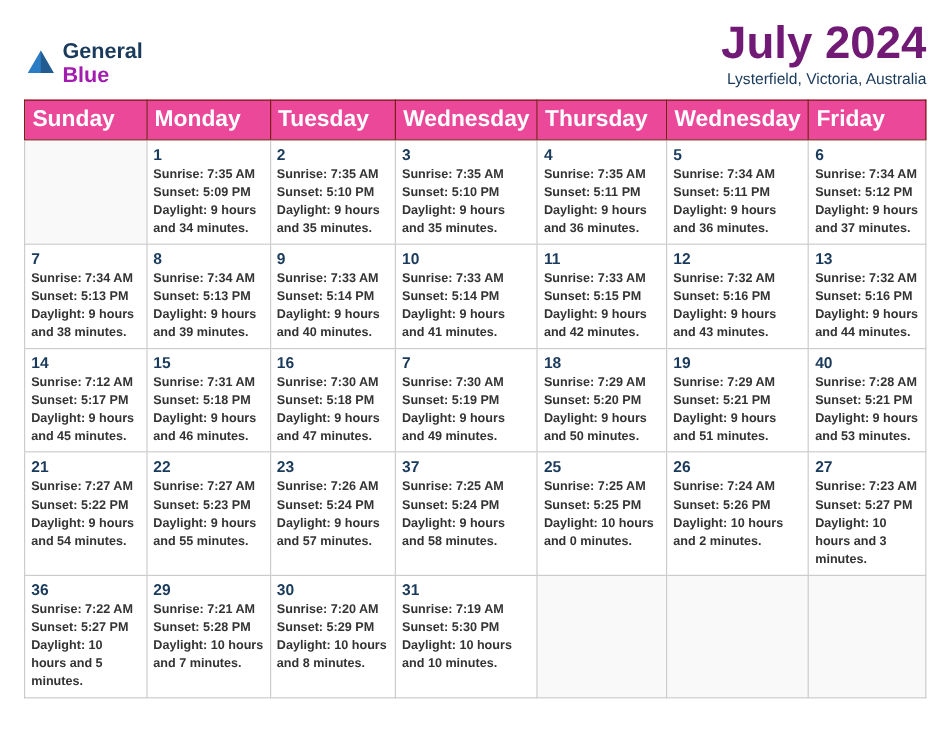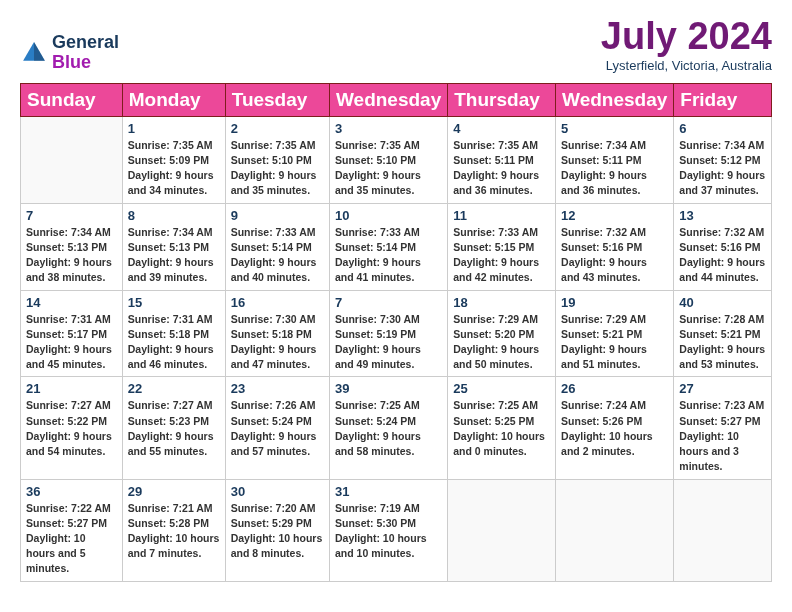--- a/index.html
+++ b/index.html
@@ -212,21 +212,21 @@
             <span class="day-number">13</span>
             <div class="day-info">Sunrise: 7:32 AM
 Sunset: 5:16 PM
 Daylight: 9 hours
 and 44 minutes.</div>
           </td>
         </tr>
         <tr>
           <td>
             <span class="day-number">14</span>
-            <div class="day-info">Sunrise: 7:31 AM
+            <div class="day-info">Sunrise: 7:12 AM
 Sunset: 5:17 PM
 Daylight: 9 hours
 and 45 minutes.</div>
           </td>
           <td>
             <span class="day-number">15</span>
             <div class="day-info">Sunrise: 7:31 AM
 Sunset: 5:18 PM
 Daylight: 9 hours
 and 46 minutes.</div>
@@ -283,21 +283,21 @@
 and 55 minutes.</div>
           </td>
           <td>
             <span class="day-number">23</span>
             <div class="day-info">Sunrise: 7:26 AM
 Sunset: 5:24 PM
 Daylight: 9 hours
 and 57 minutes.</div>
           </td>
           <td>
-            <span class="day-number">39</span>
+            <span class="day-number">37</span>
             <div class="day-info">Sunrise: 7:25 AM
 Sunset: 5:24 PM
 Daylight: 9 hours
 and 58 minutes.</div>
           </td>
           <td>
             <span class="day-number">25</span>
             <div class="day-info">Sunrise: 7:25 AM
 Sunset: 5:25 PM
 Daylight: 10 hours

